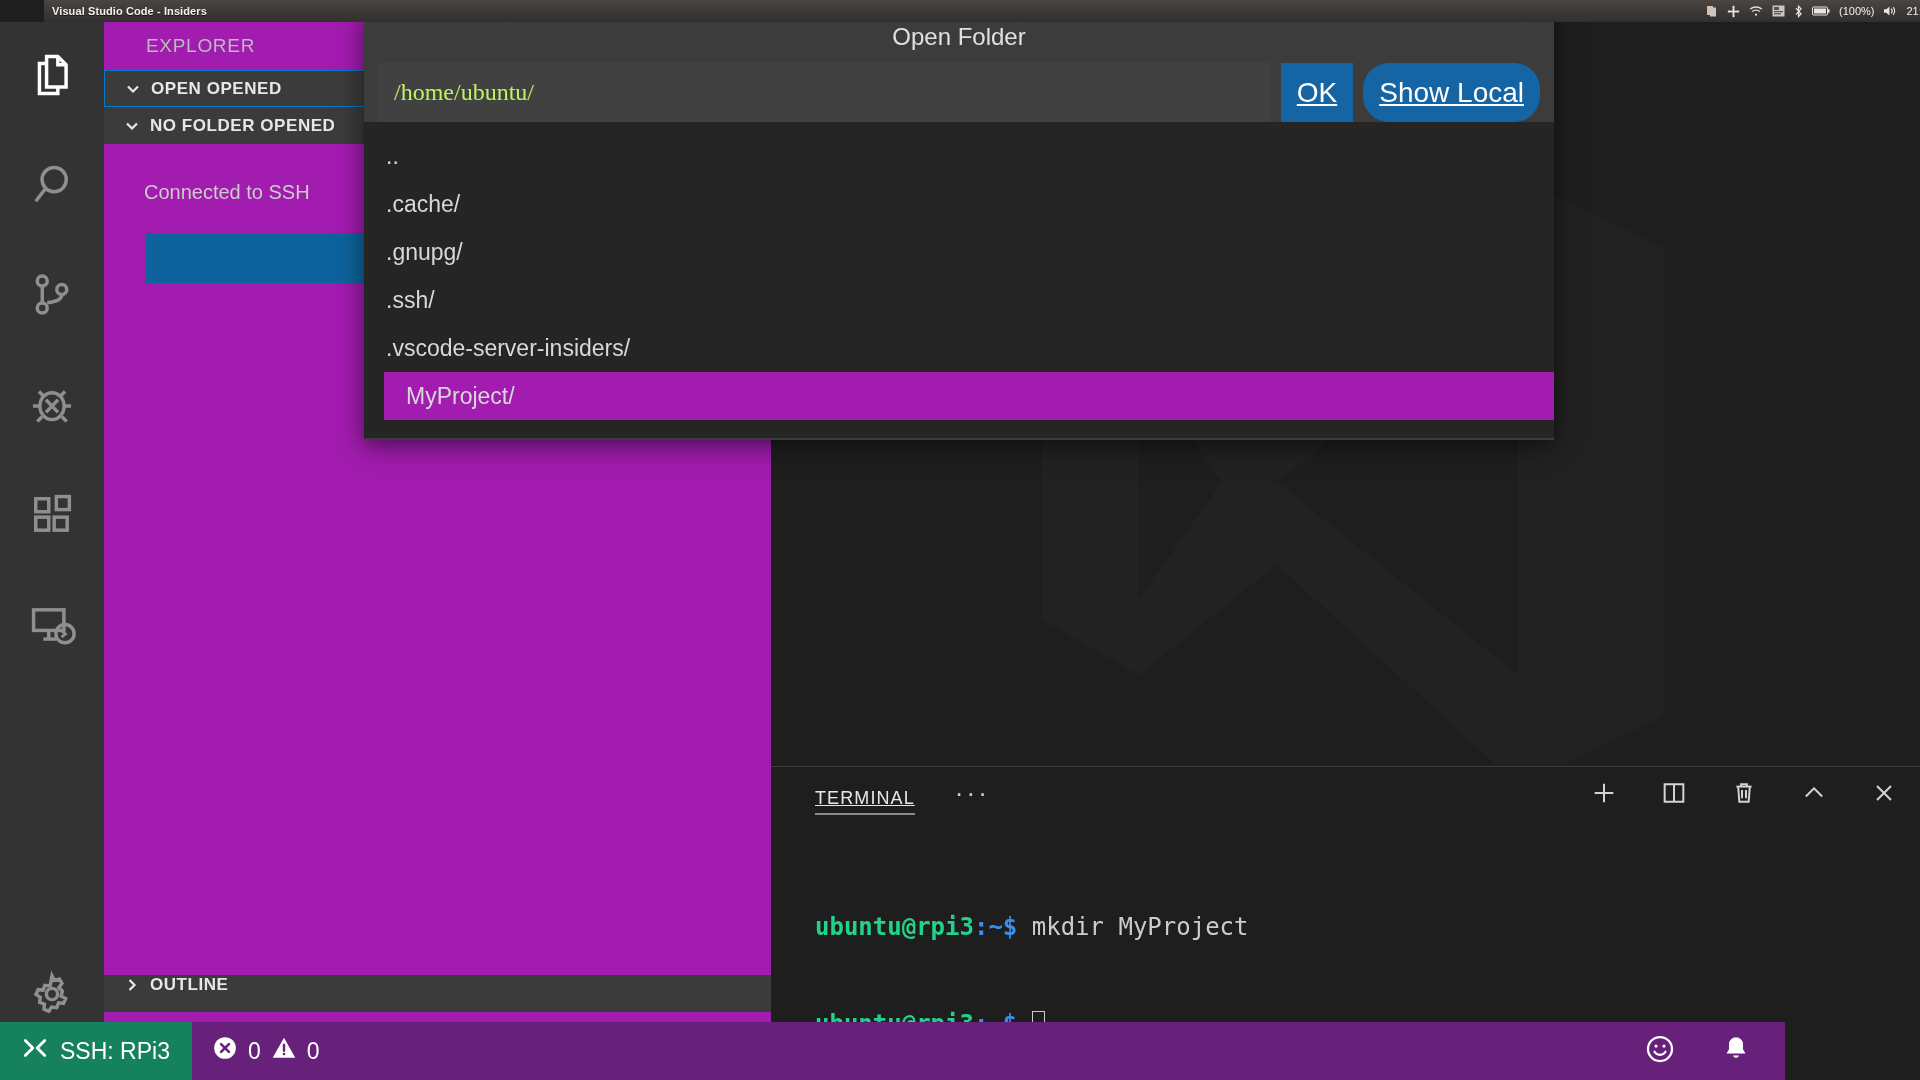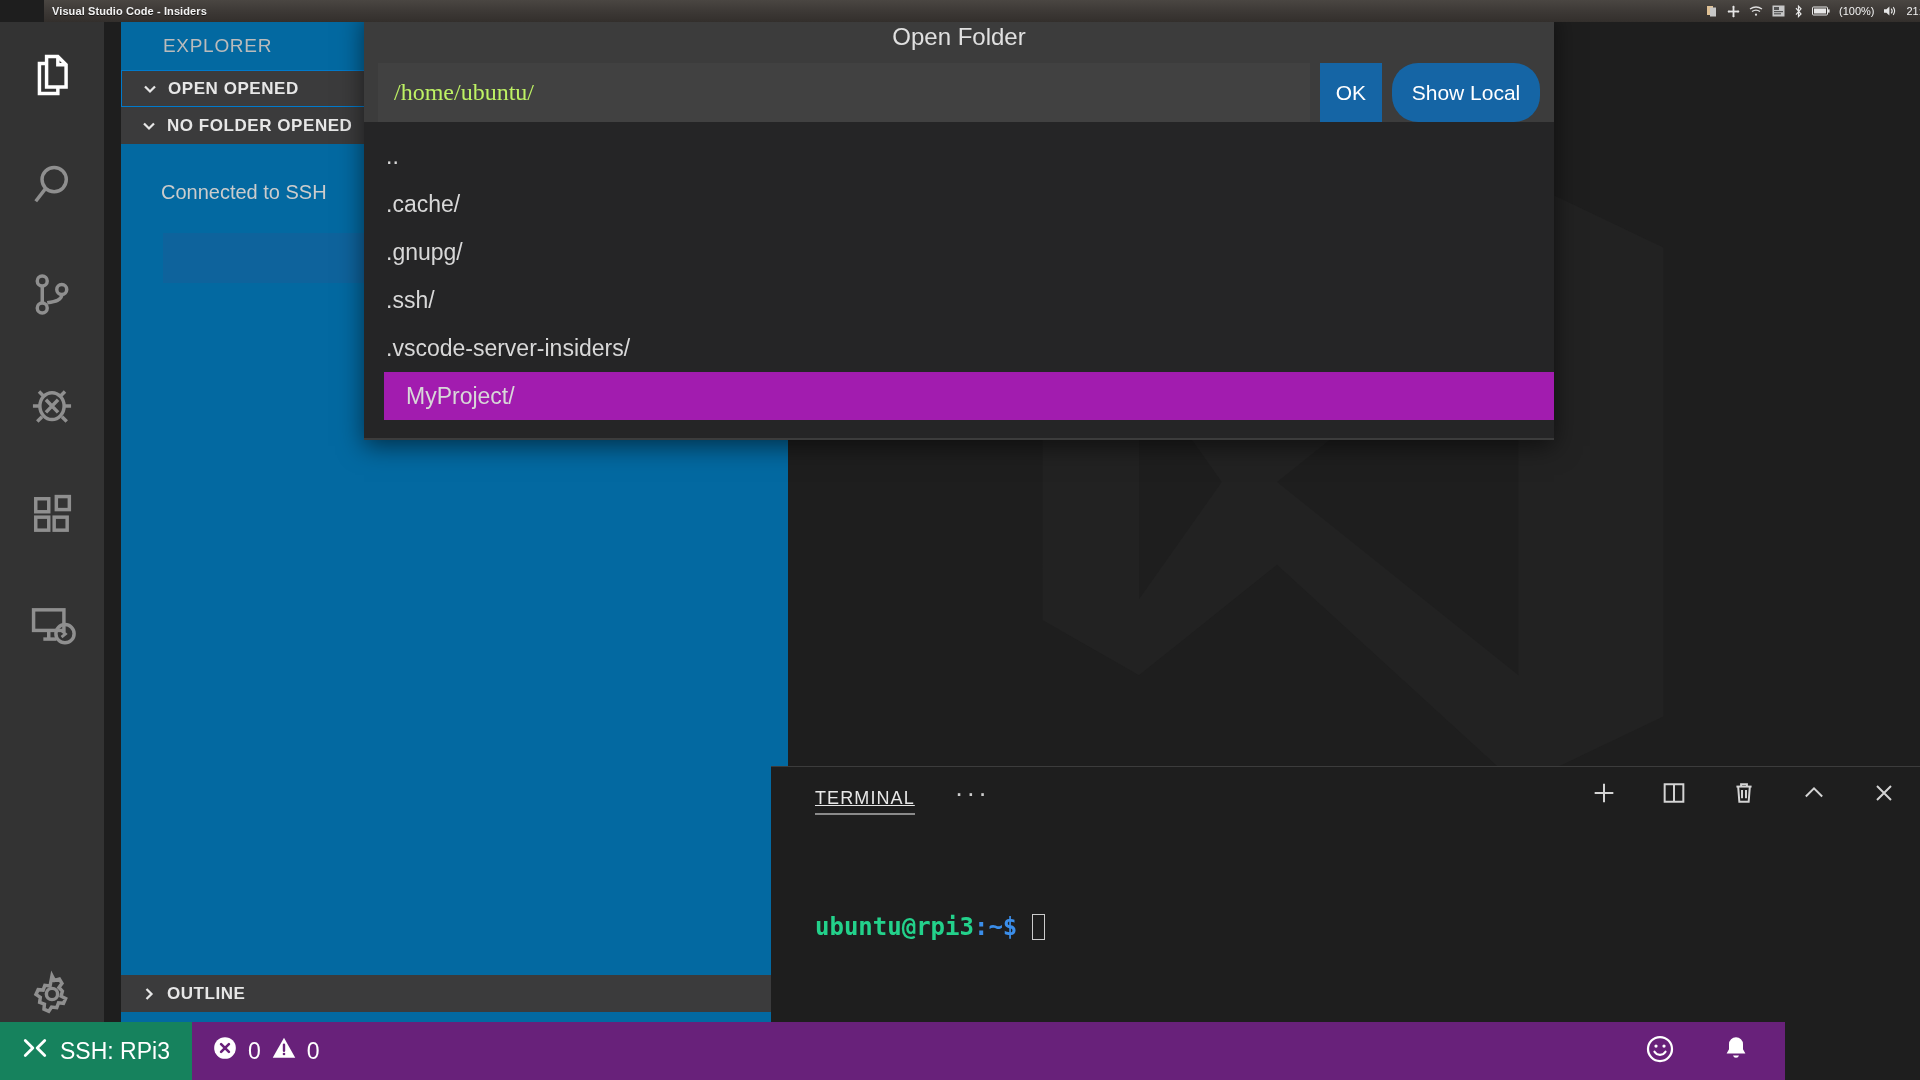--- a/index.html
+++ b/index.html
@@ -43,22 +43,22 @@
     display: flex; align-items: center; justify-content: center;
     position: relative;
   }
   .act-item svg { stroke: #8f8f8f; fill: none; stroke-width: 1.6; }
   .act-item.active svg { stroke: #ffffff; }
   .act-spacer { flex: 1 1 auto; }
   .act-item.bottom { height: 100px; }
 
   
   .sidebar {
-    position: absolute; left: 121px; top: 22px; width: 667px; height: 1024px;
-    background: #0369a1;
+    position: absolute; left: 104px; top: 22px; width: 667px; height: 1024px;
+    background: #a21caf;
     z-index: 5;
   }
   .sidebar-title {
     height: 48px; display: flex; align-items: center;
     padding-left: 42px;
     color: #bbbbbb; font-size: 19px; letter-spacing: .7px;
   }
   .section-header {
     height: 37px; display: flex; align-items: center;
     background: #3b3b3c;
@@ -78,21 +78,21 @@
   }
   .open-folder-btn {
     margin: 26px 30px 0 42px;
     height: 50px; background: #0e639c; color: #ffffff;
     display: flex; align-items: center; justify-content: center;
     font-size: 19px;
   }
   .outline-header {
     position: absolute; left: 0; bottom: 34px; width: 667px; height: 37px;
     background: #3b3b3c;
-    display: flex; align-items: center;
+    display: flex; align-items: flex-start;
     color: #e7e7e7; font-size: 17px; font-weight: bold; letter-spacing: .55px;
     padding-left: 14px;
   }
 
   
   .editor-area {
     position: absolute; left: 771px; top: 22px; right: 0; bottom: 58px;
     background: #1e1e1e;
     overflow: hidden;
   }
@@ -186,21 +186,21 @@
     padding: 0 14px; gap: 10px;
   }
   .dialog-input {
     flex: 1 1 auto; background: #414141; border: none;
     color: #bef264; font-size: 24px; padding: 0 16px;
     outline: none; font-family: Liberation Serif, serif;
   }
   .dlg-btn {
     background: #1565a5; color: #ffffff;
     display: flex; align-items: center; justify-content: center;
-    font-size: 21px; padding: 0 16px; min-width: 62px;
+    font-size: 28px; padding: 0 16px; min-width: 62px; text-decoration: underline;
   }
   .dlg-btn.wide { min-width: 148px; border-radius: 26px; }
   .dialog-list {
     background: #252526; height: 316px; padding-top: 10px;
   }
   .dialog-list-item {
     height: 48px; display: flex; align-items: center;
     padding-left: 22px; color: #d8d8d8; font-size: 23px;
   }
   .dialog-list-item.selected { background: #a21caf; margin-left: 20px; }
@@ -416,20 +416,21 @@
       </span>
       <span class="pa">
         <svg width="32" height="32" viewBox="0 0 24 24">
             <path d="M6 6l12 12M18 6L6 18"></path>
           </svg>
       </span>
     </div>
   </div>
 
   <div class="terminal-body">
+    <div><span class="t-user">ubuntu@rpi3</span><span class="t-path">:~$</span><span> mkdir MyProject</span></div>
     <div><span class="t-user">ubuntu@rpi3</span><span class="t-path">:~$</span><span> </span><span class="t-cursor"></span></div>
   </div>
 </div>
 
 <div class="statusbar">
   <div class="sb-remote">
     <span>
       <svg width="26" height="22" viewBox="0 0 24 20">
           <path d="M3 3l7 7-7 7" stroke="#ffffff" stroke-width="2.6" fill="none" stroke-linecap="round" stroke-linejoin="round"></path>
           <path d="M21 3l-7 7 7 7" stroke="#ffffff" stroke-width="2.6" fill="none" stroke-linecap="round" stroke-linejoin="round"></path>

